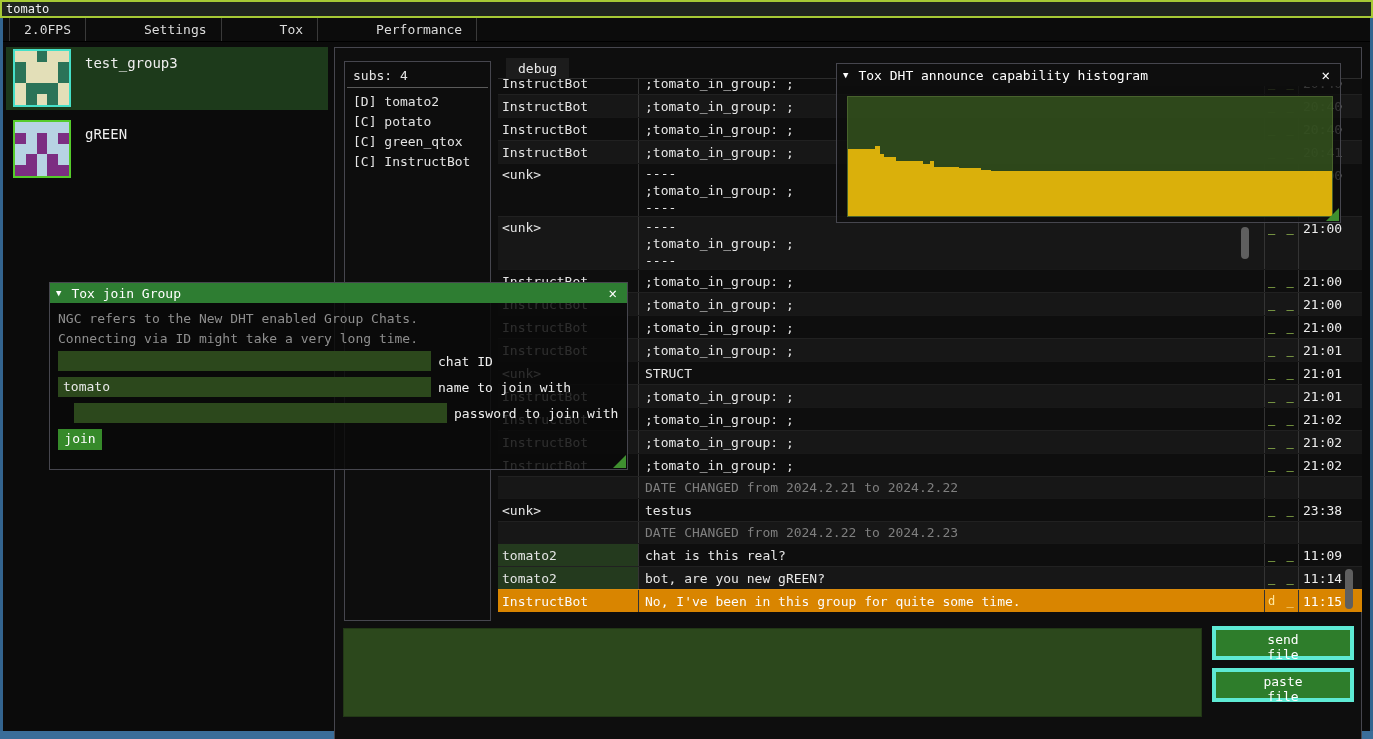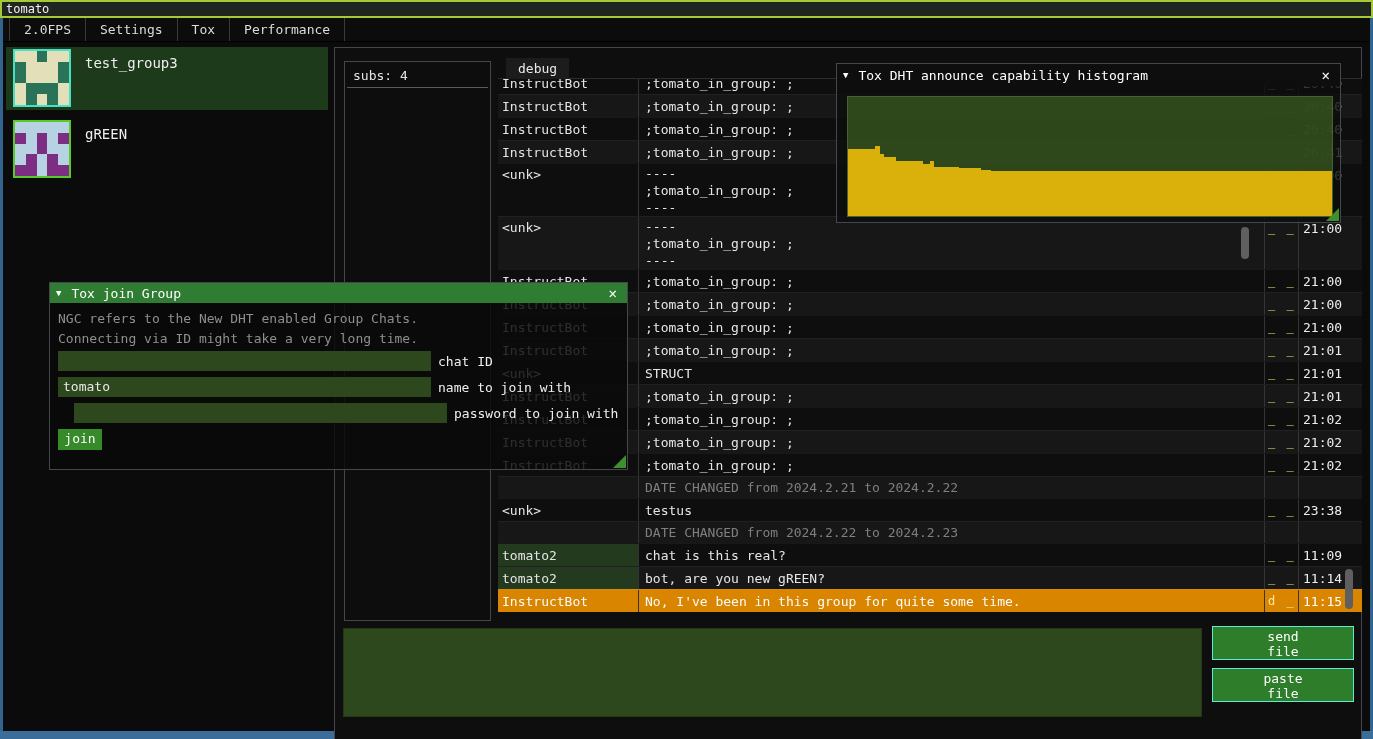--- a/index.html
+++ b/index.html
@@ -9,21 +9,21 @@
 
   
   .titlebar { position:absolute; left:0; top:0; width:1373px; height:18px;
     background:#20261f; border:2px solid #a6ca35; color:#f0f0f0; font-size:12px;
     line-height:14px; padding-left:4px; }
   .edge-left  { position:absolute; left:0; top:18px; width:3px;  height:713px; background:#33648f; }
   .edge-right { position:absolute; left:1370px; top:18px; width:3px; height:713px; background:#33648f; }
   .edge-bottom{ position:absolute; left:0; top:731px; width:1373px; height:8px; background:#3a6d99; }
 
   .menubar { position:absolute; left:3px; top:18px; width:1367px; height:24px;
-    background:#0c0c0c; border-bottom:1px solid #000; display:flex; align-items:stretch; }
+    background:#0c0c0c; border-bottom:1px solid #000; display:flex; align-items:stretch;gap:44px; }
   .menu-item { color:#dcdcdc; font-size:13px; display:flex; align-items:center;
     padding:0 14px; border-right:1px solid #3a3a3a; cursor:default; }
   .menu-item:first-child { border-left:1px solid #3a3a3a; margin-left:6px; }
 
   
   .sidebar { position:absolute; left:6px; top:47px; width:322px; }
   .sidebar-row { position:relative; height:63px; margin-bottom:8px; display:flex; }
   .sidebar-row.selected { background:#1d3a1b; }
   .avatar { width:58px; height:58px; margin:2px 0 0 7px; border:2px solid;
     display:grid; grid-template-columns:repeat(5,1fr); grid-template-rows:repeat(5,1fr); }
@@ -69,21 +69,21 @@
   .orange .c-time { color:#ffffff; }
   .c-gutter { width:12px; flex-shrink:0; align-self:stretch; }
 
   .sb-thumb { position:absolute; width:8px; background:#5f5f5f; border-radius:4px; }
 
   .input-area textarea { position:absolute; left:8px; top:580px; width:859px; height:89px;
     background:#2c481c; border:1px solid #223816; color:#e8e8e8; resize:none;
     font-family:"DejaVu Sans Mono", monospace; font-size:13px; outline:none; }
   .file-btn { position:absolute; left:877px; width:142px; height:34px; background:#2e7d2b;
     color:#ffffff; font-size:13px; line-height:15px; text-align:center; padding-top:2px;
-    cursor:pointer; border:1px solid #5eead4; }
+    cursor:pointer; border:4px solid #5eead4; }
 
   
   .imwin { position:absolute; border:1px solid #46464e; }
   .imwin-title { height:22px; display:flex; align-items:center; color:#ffffff; font-size:13px;
     padding:0 6px; }
   .imwin-title .caret { font-size:9px; margin-right:10px; }
   .imwin-title .ttl { flex:1; }
   .imwin-title .close { color:#ffffff; font-size:14px; padding:0 4px; cursor:pointer; }
   .grip { position:absolute; right:1px; bottom:1px; width:0; height:0;
     border-left:13px solid transparent; border-bottom:13px solid #3f8f2f; }
@@ -185,20 +185,26 @@
         </div>
         <div class="group-label">gREEN</div>
       </div>
     </div>
 
   <div class="main-window">
 
     <div class="subs-panel">
       <div class="subs-header">subs: 4</div>
       <div class="subs-sep"></div>
+      <div id="member-list">
+          <div class="member-row">[D] tomato2</div>
+          <div class="member-row">[C] potato</div>
+          <div class="member-row">[C] green_qtox</div>
+          <div class="member-row">[C] InstructBot</div>
+        </div>
     </div>
 
     <div class="tab-strip">
       <div class="tab">debug</div>
     </div>
 
     <div class="chat-table" id="chat-table">
         <div class="chat-row even" style="height: 23px; margin-top: -8px;">
           <div class="c-name">InstructBot</div>
           <div class="c-msg">

